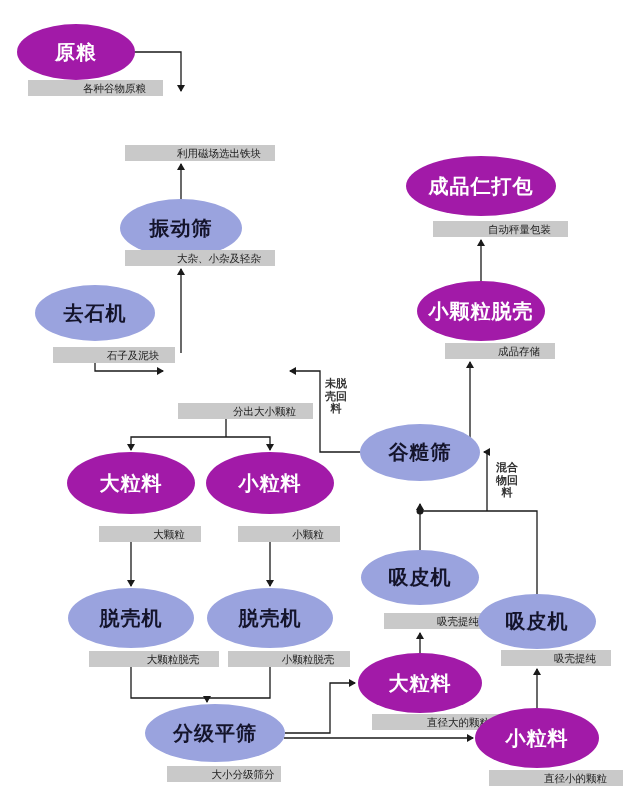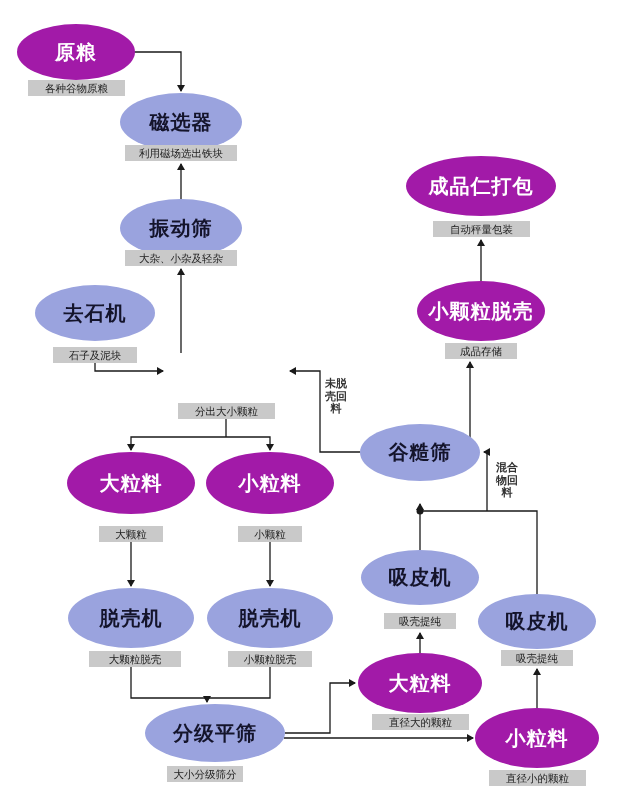--- a/index.html
+++ b/index.html
@@ -12,21 +12,21 @@
   .head{fill:var(--arrow,#1a1a1a);stroke:none;}
   .dot{fill:var(--arrow,#1a1a1a);stroke:none;}
   .node{
     position:absolute;border-radius:50%;display:flex;align-items:center;justify-content:center;
     font-weight:bold;font-size:20px;letter-spacing:1px;white-space:nowrap;
   }
   .node.primary{background:var(--node-primary,#a21aa8);color:#ffffff;}
   .node.secondary{background:var(--node-secondary,#9aa3de);color:#14142b;}
   .note{
     position:absolute;height:16px;line-height:16px;background:var(--label-bg,#c9c9c9);
-    color:var(--label-text,#222222);font-size:10.5px;text-align:center;white-space:nowrap;
+    color:var(--label-text,#222222);font-size:10.5px;text-align:center;white-space:nowrap;padding-left:38px;
   }
   .edge-label{
     position:absolute;width:26px;font-size:11px;line-height:12.5px;color:#333333;
     text-align:center;word-break:break-all;font-weight:bold;
   }
 </style>
 </head>
 <body>
 
 <div id="canvas">
@@ -73,23 +73,20 @@
       <polygon class="head" points="296,367 296,375 289,371"></polygon>
       <circle class="dot" cx="420" cy="511" r="3.5"></circle>
     </g>
   </svg>
 
   <div class="node primary" style="left:17px;top:24px;width:118px;height:56px">
       <span>原粮</span>
     </div>
   <div class="note" style="left:28px;top:80px;width:97px">各种谷物原粮</div>
 
-  <div class="node secondary" style="left:120px;top:93px;width:122px;height:58px">
-      <span>磁选器</span>
-    </div>
   <div class="note" style="left:125px;top:145px;width:112px">利用磁场选出铁块</div>
 
   <div class="node secondary" style="left:120px;top:199px;width:122px;height:58px">
       <span>振动筛</span>
     </div>
   <div class="note" style="left:125px;top:250px;width:112px">大杂、小杂及轻杂</div>
 
   <div class="node secondary" style="left:35px;top:285px;width:120px;height:56px">
       <span>去石机</span>
     </div>

